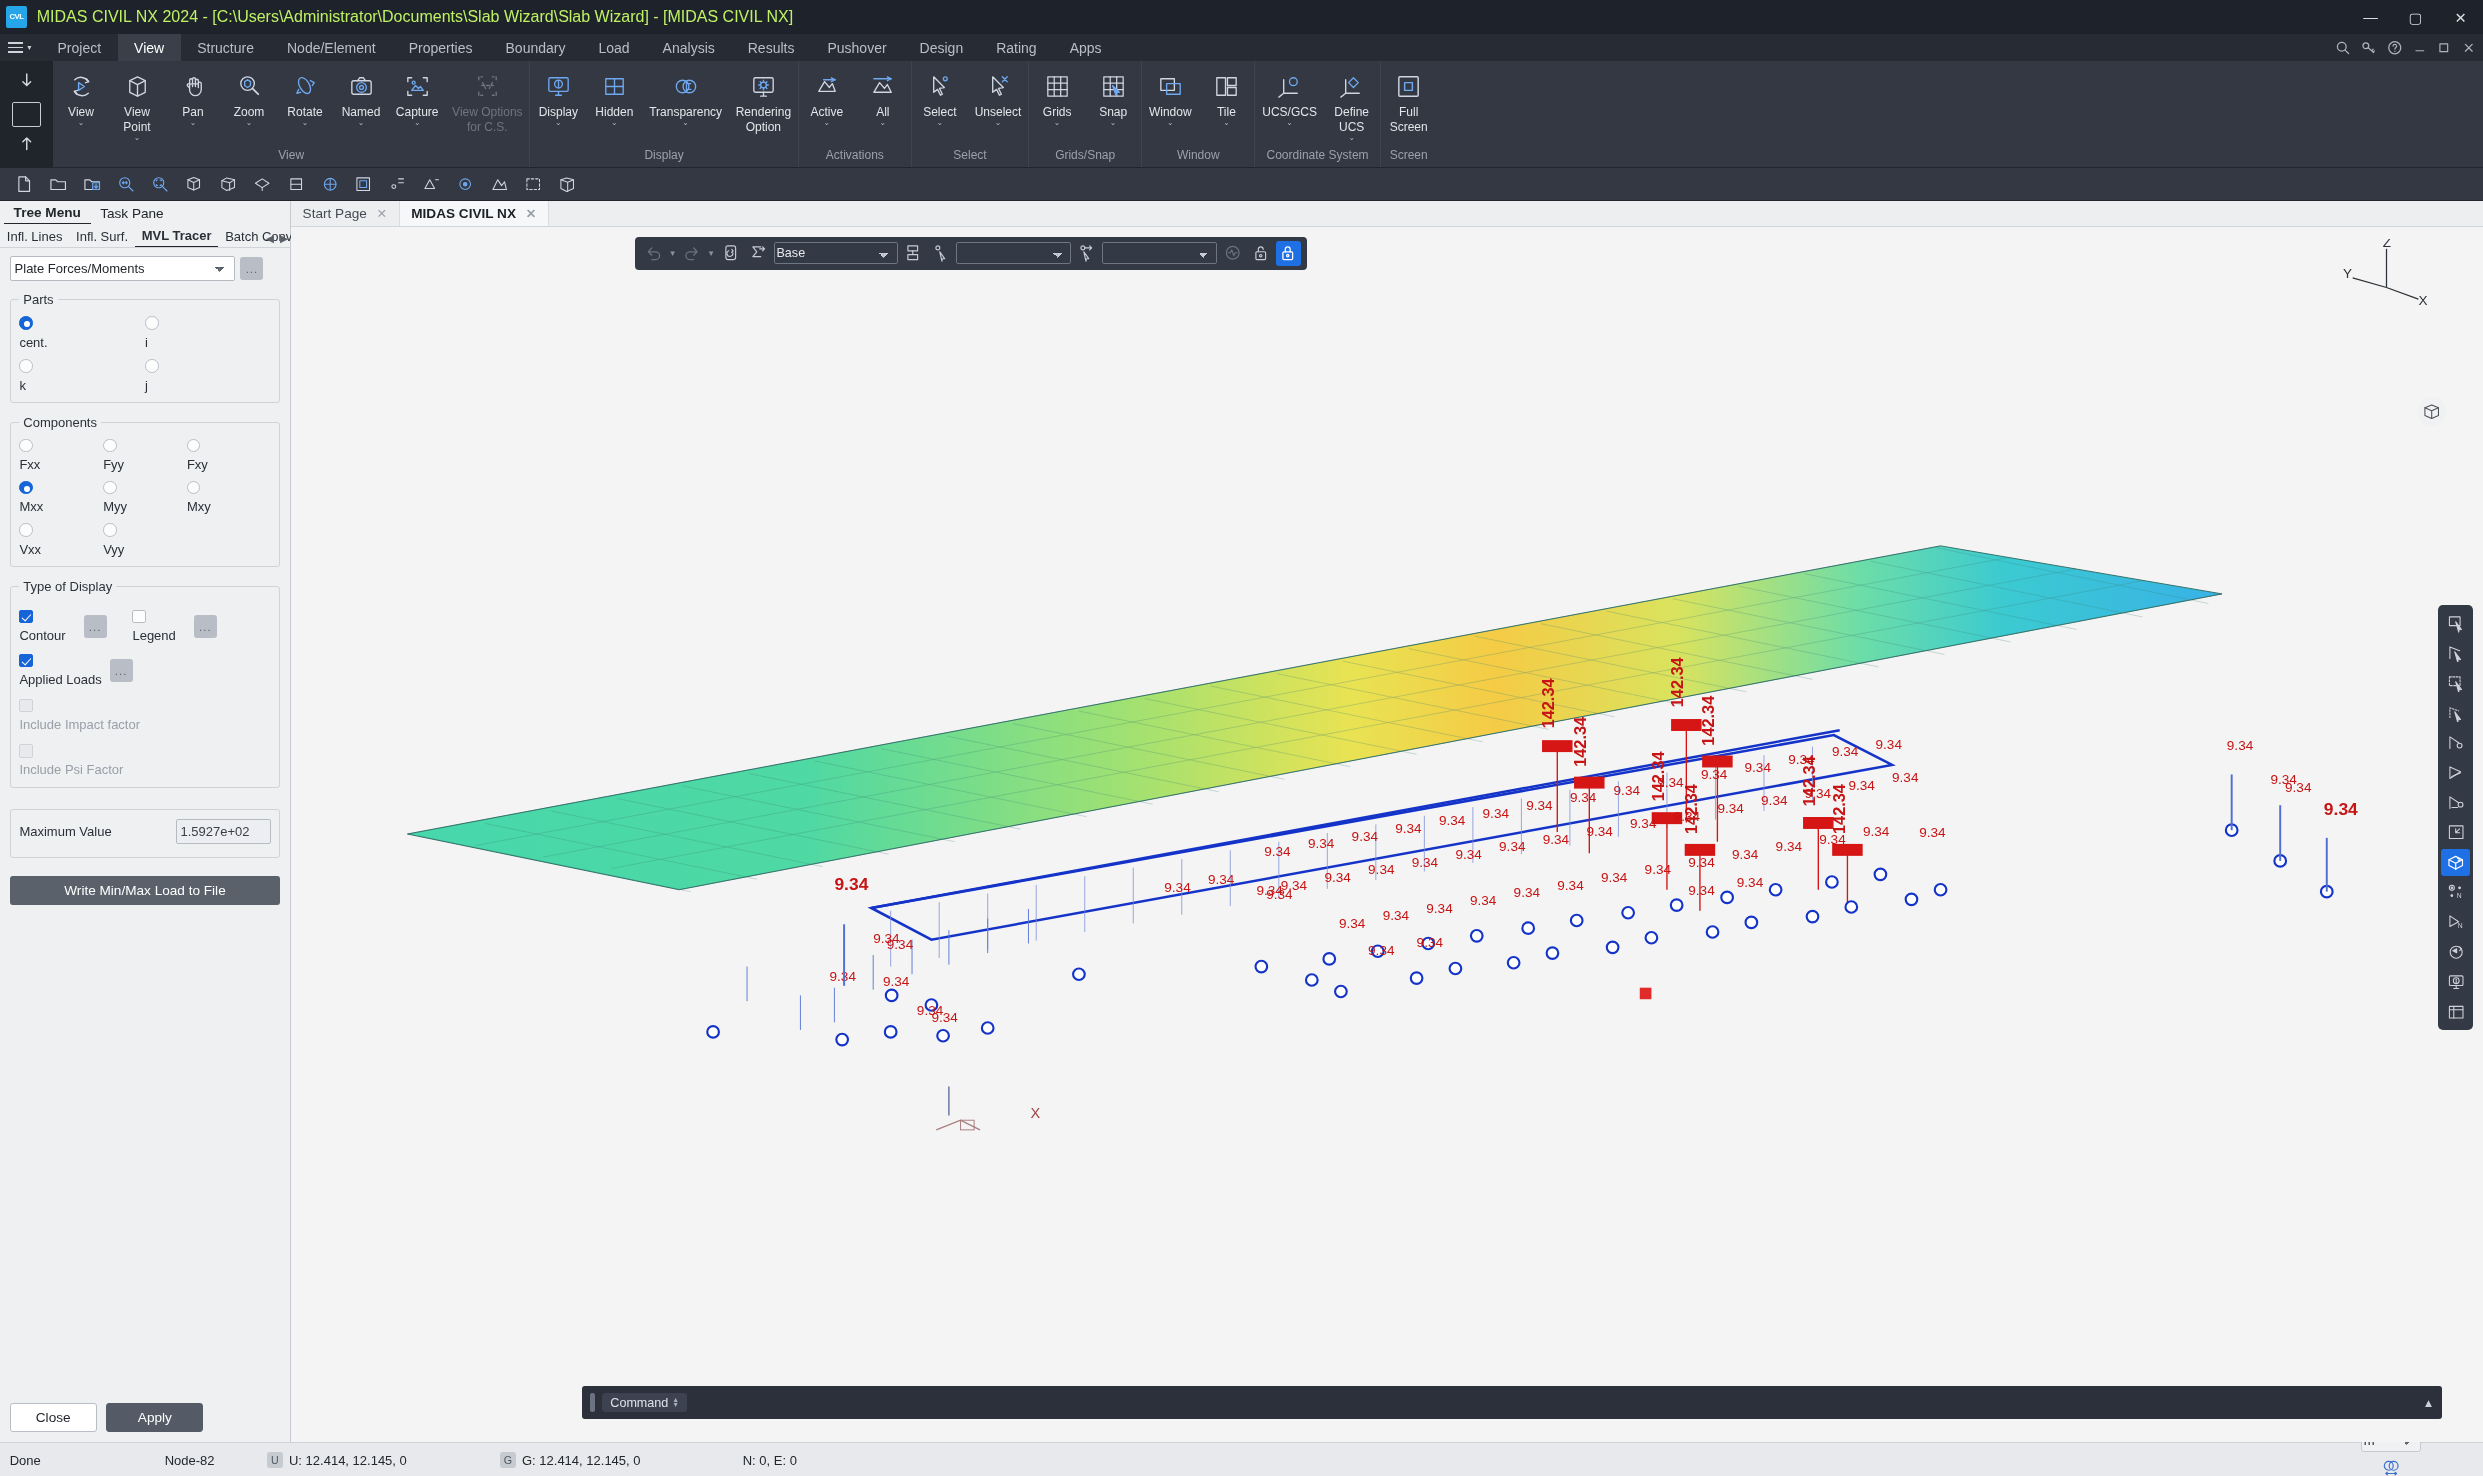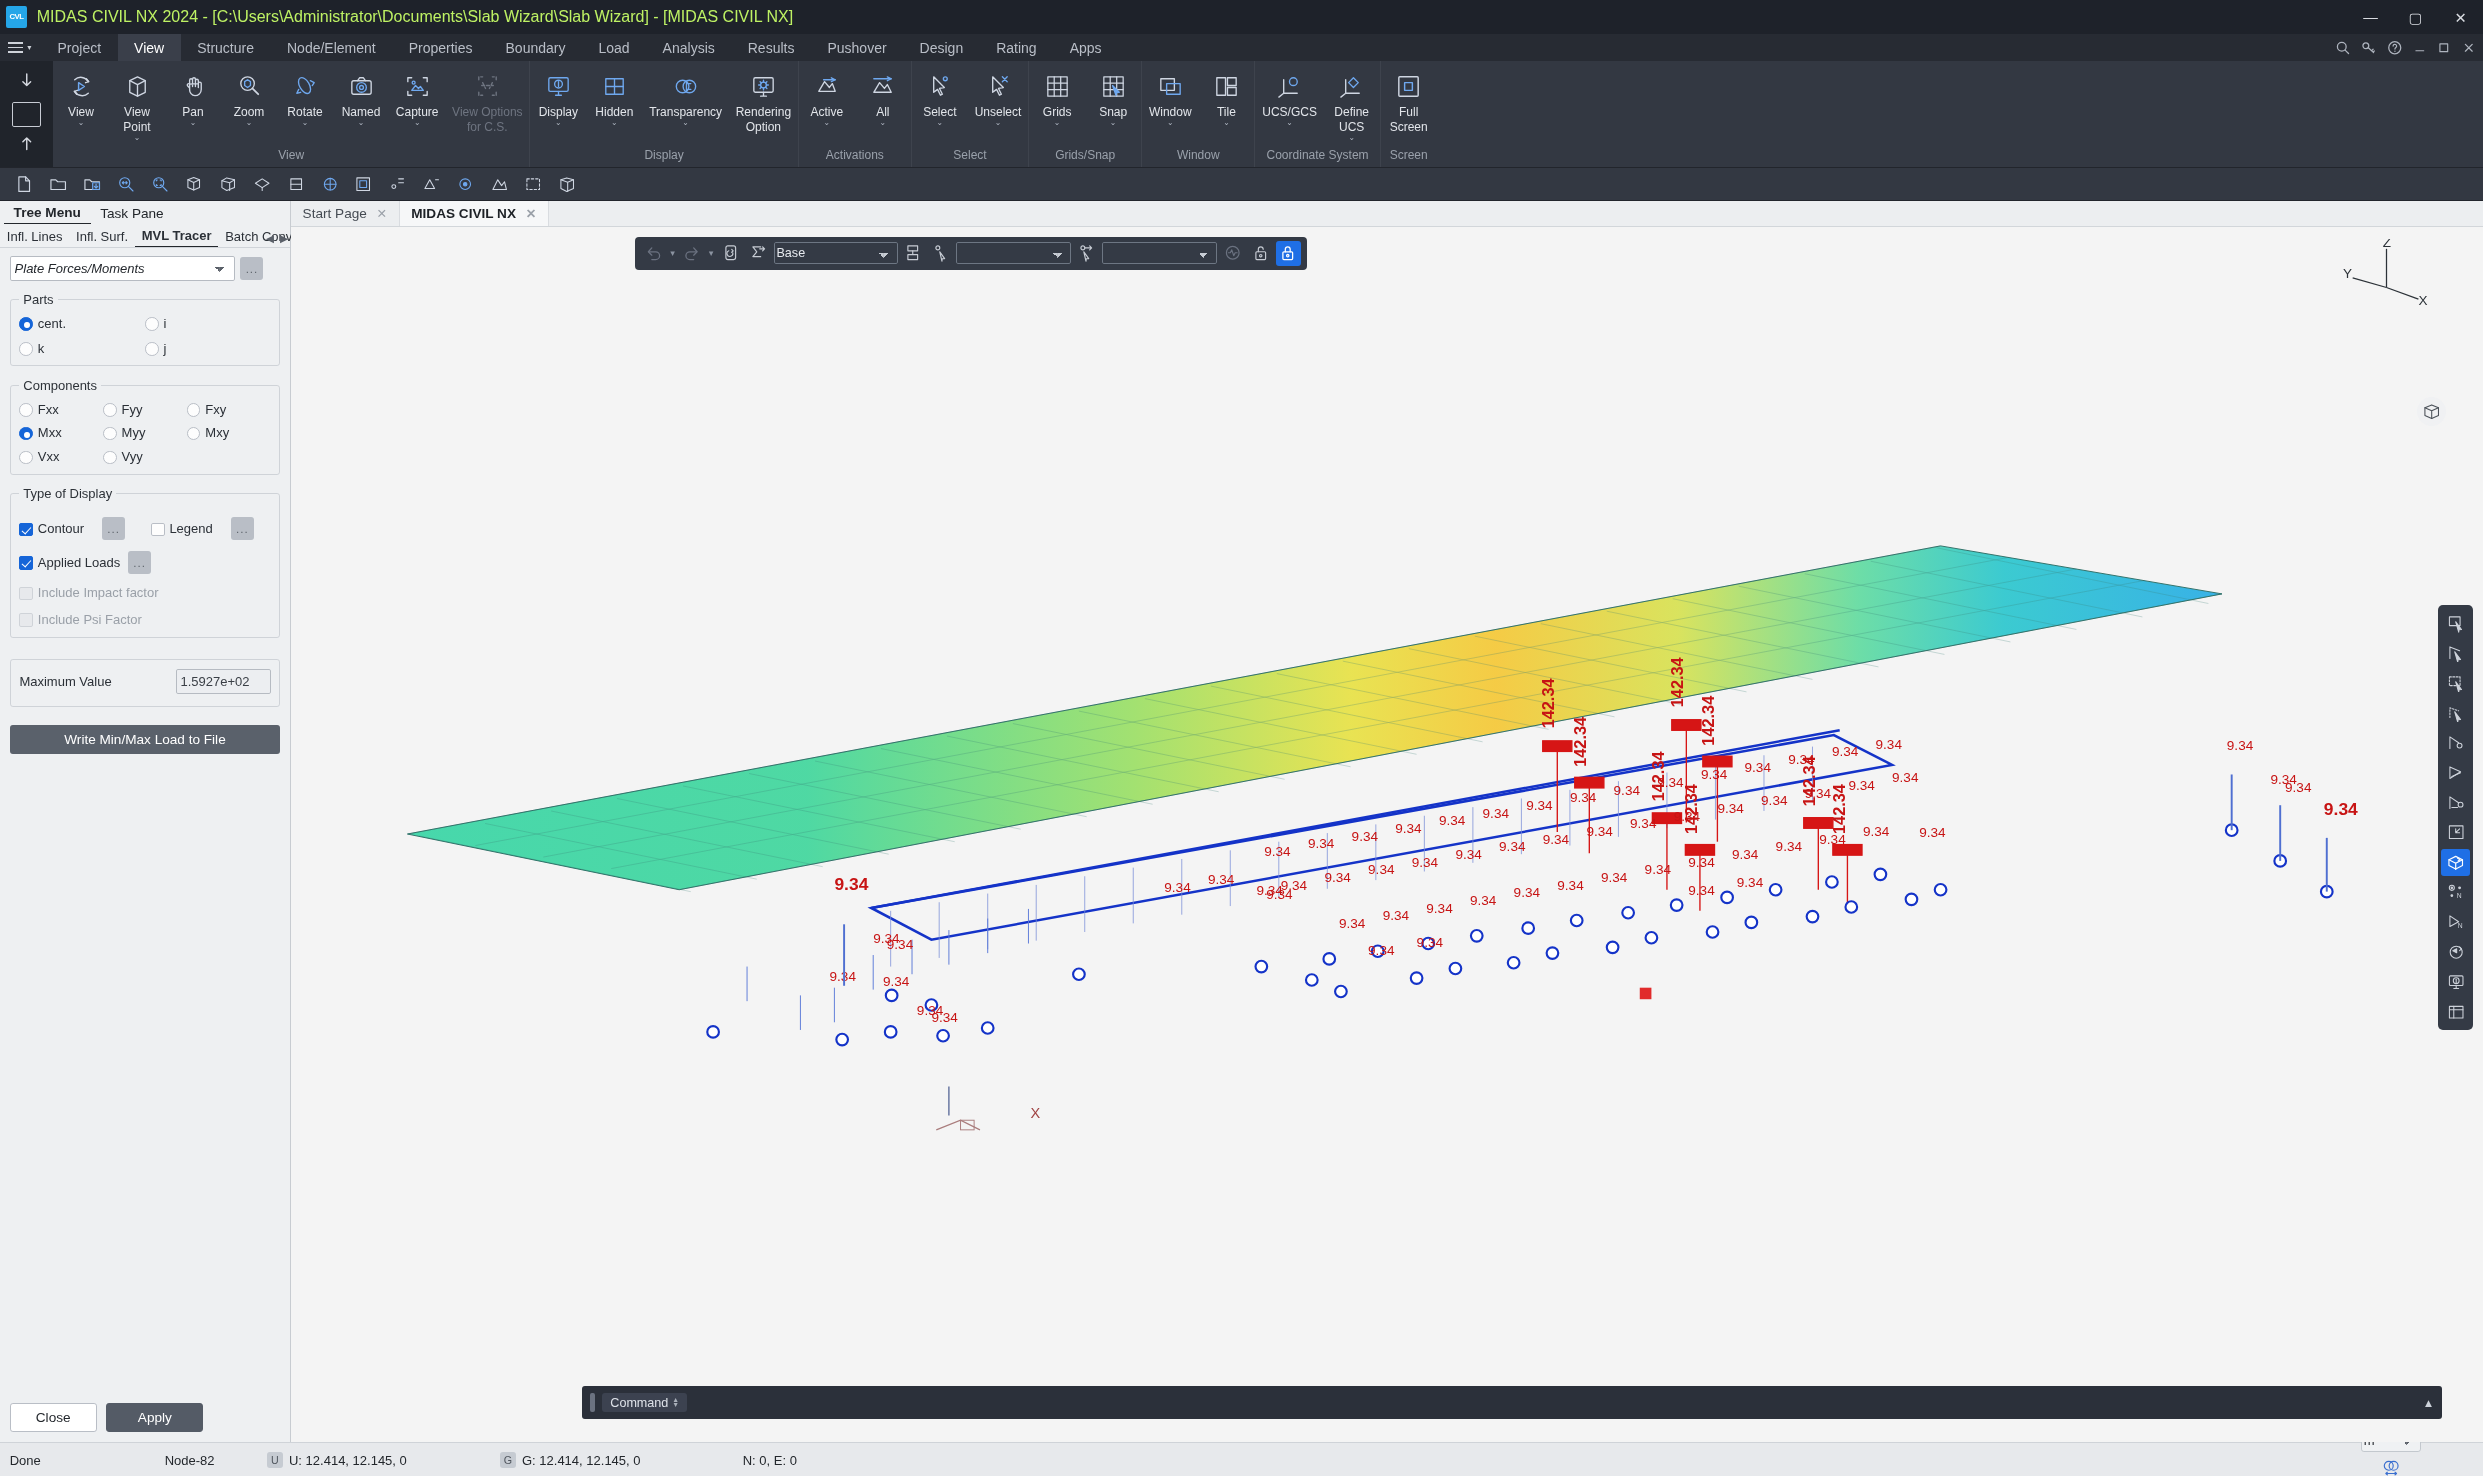--- a/index.html
+++ b/index.html
@@ -79,31 +79,31 @@
   .lp-body { flex:1; padding:7.8px 9.7px 0 9.7px; overflow:hidden; position:relative;}
   .row { display:flex; align-items:center; gap:5.8px; }
   select.ctl, input.ctl {
     font-family:"Liberation Sans", sans-serif; font-size:13px; color:#24282d;
     border:1px solid #b6bbc2; background:#ffffff; height:25px; padding:0 3.9px;
     border-radius:1.9px; }
   select.ctl { -webkit-appearance:none; appearance:none;
     background-image:linear-gradient(45deg,transparent 50%, #5a6069 50%),
                      linear-gradient(135deg,#5a6069 50%, transparent 50%);
     background-position: calc(100% - 13.6px) 10.7px, calc(100% - 8.7px) 10.7px;
-    background-size:4.9px 4.9px,4.9px 4.9px; background-repeat:no-repeat;font-style:italic; }
+    background-size:4.9px 4.9px,4.9px 4.9px; background-repeat:no-repeat; }
   .dotsbtn { width:23px; height:23px; background:#b9bec6; border:none;
     border-radius:2.9px; color:#5d636b; font-size:11.6px; letter-spacing:1px;
     display:inline-flex; align-items:center; justify-content:center;}
 
   fieldset.grp { border:1px solid #cfd3d8; border-radius:2.9px; margin-top:11.6px;
     padding:5.8px 8.7px 9.7px; }
   fieldset.grp > legend { font-size:13px; color:#2d3238; padding:0 3.9px; }
 
-  .radio, .check { display:flex; align-items:flex-end; gap:4.9px; font-size:13px;
-    color:#2b3037; }
+  .radio, .check { display:flex; align-items:flex-start; gap:4.9px; font-size:13px;
+    color:#2b3037;flex-direction:column; }
   .radio.dis, .check.dis { color:#9aa0a8; }
   .rd { width:13.6px; height:13.6px; border-radius:50%; border:1px solid #b9bec6;
     background:#fdfdfd; flex:none; }
   .rd.on { background:#1565d8; border-color:#1565d8; position:relative; }
   .rd.on::after { content:""; position:absolute; left:3.9px; top:3.9px; width:5.8px;
     height:5.8px; border-radius:50%; background:#fff; }
   .ck { width:13.6px; height:13.6px; border-radius:1.9px; border:1px solid #b9bec6;
     background:#fdfdfd; flex:none; }
   .ck.on { background:#1565d8; border-color:#1565d8; position:relative; }
   .ck.on::after { content:""; position:absolute; left:3.9px; top:1px; width:3.9px;

